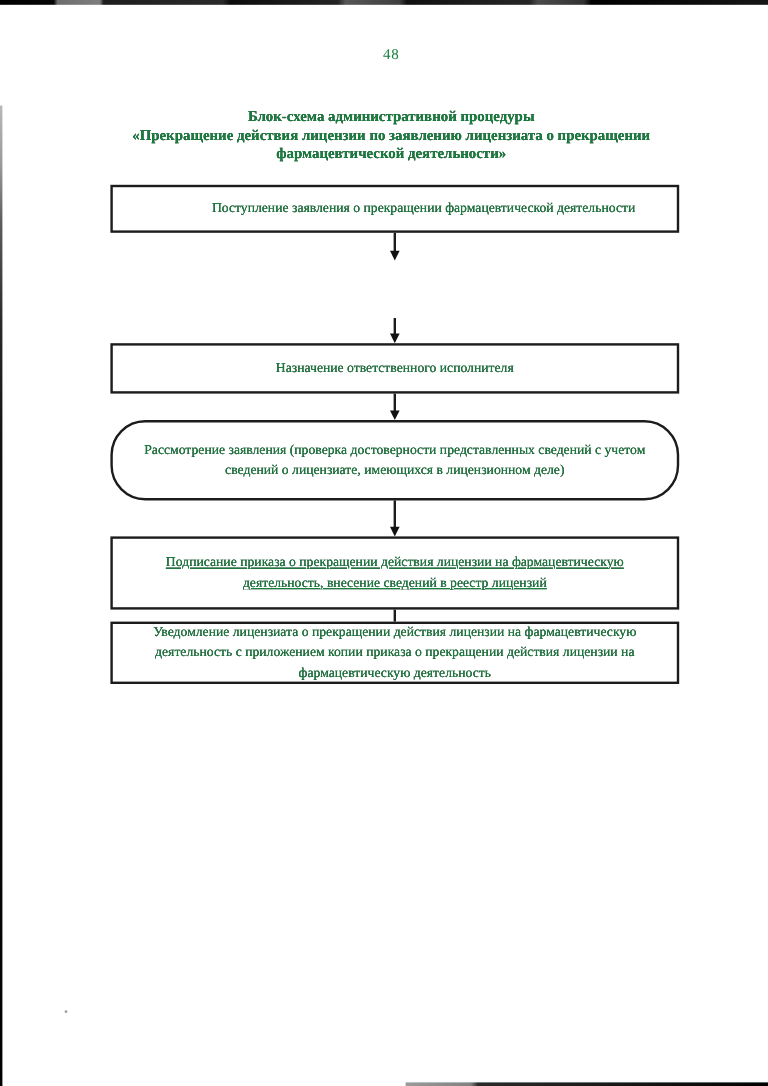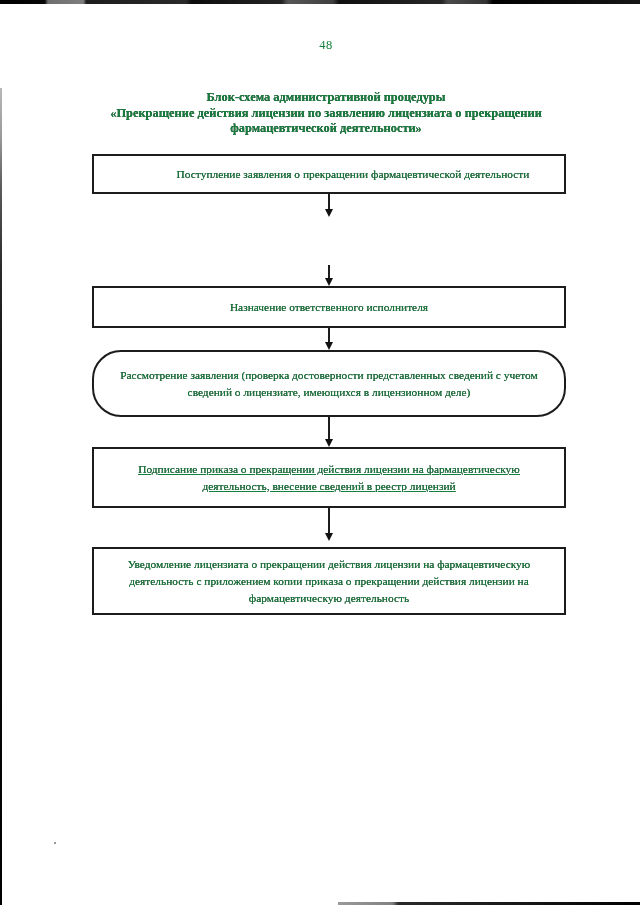--- a/index.html
+++ b/index.html
@@ -73,21 +73,21 @@
     text-align: center;
     font-size: 11.4px;
     line-height: 17px;
     text-shadow: 0 0 0.45px #222;
   }
   .step.s1 { top: 154px; height: 40px; padding-left: 48px; }
   .step.s2 { top: 217px; height: 48px; }
   .step.s3 { top: 286px; height: 42px; }
   .step.s4 { top: 350px; height: 67px; border-radius: 29px; }
   .step.s5 { top: 447px; height: 61px; text-decoration: underline; }
-  .step.s6 { top: 547px; height: 68px; }
+  .step.s6 { top: 518px; height: 52px; }
   .connector {
     position: absolute;
     left: 324px;
     width: 10px;
   }
   .connector .line {
     position: absolute;
     left: 4px; top: 0; bottom: 4px;
     width: 2px;
     background: #1c1c1c;

